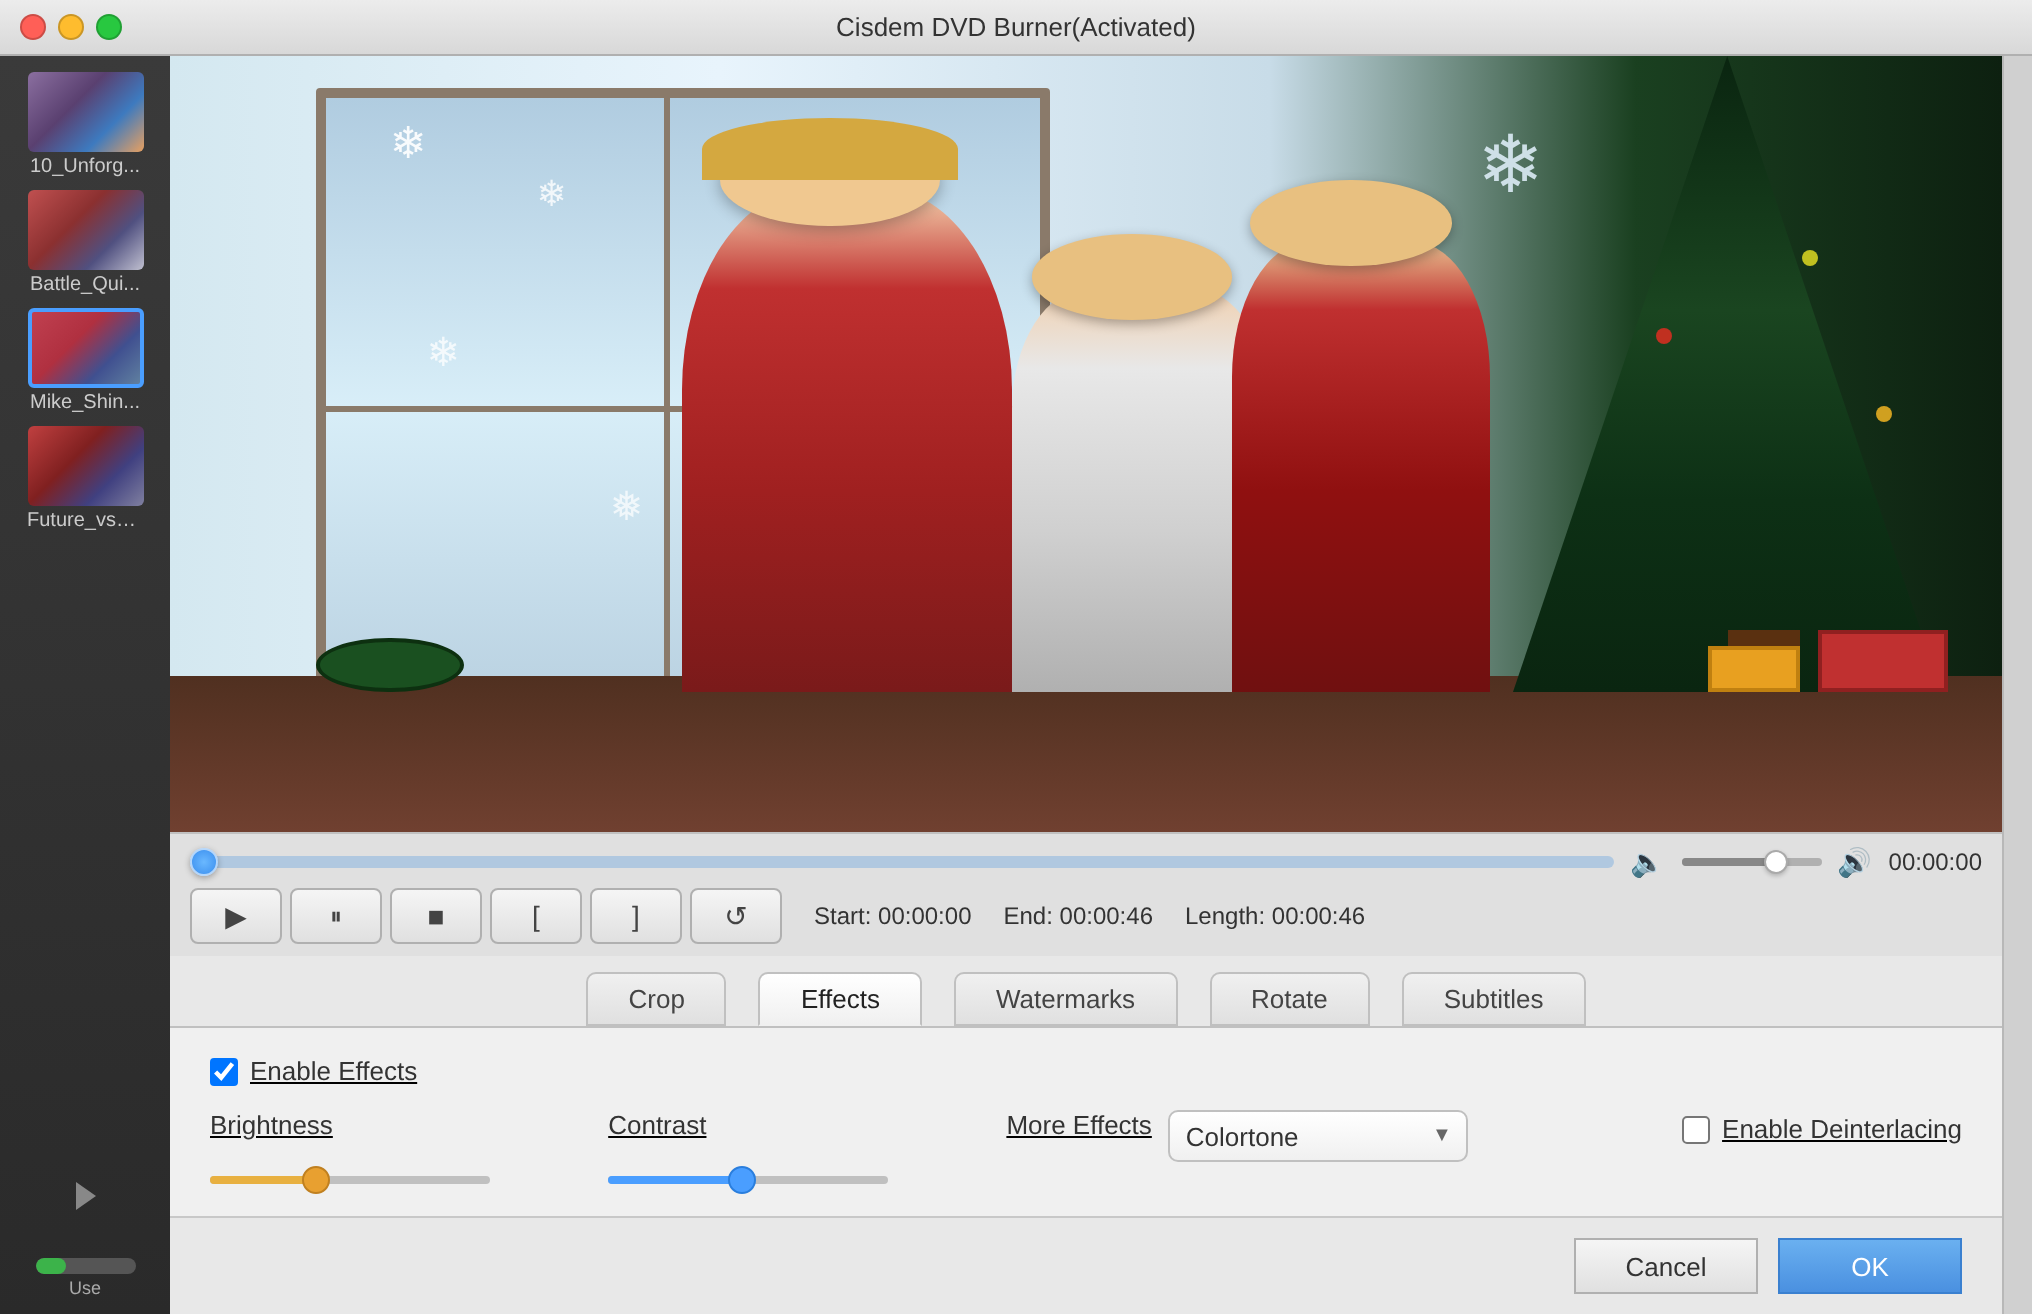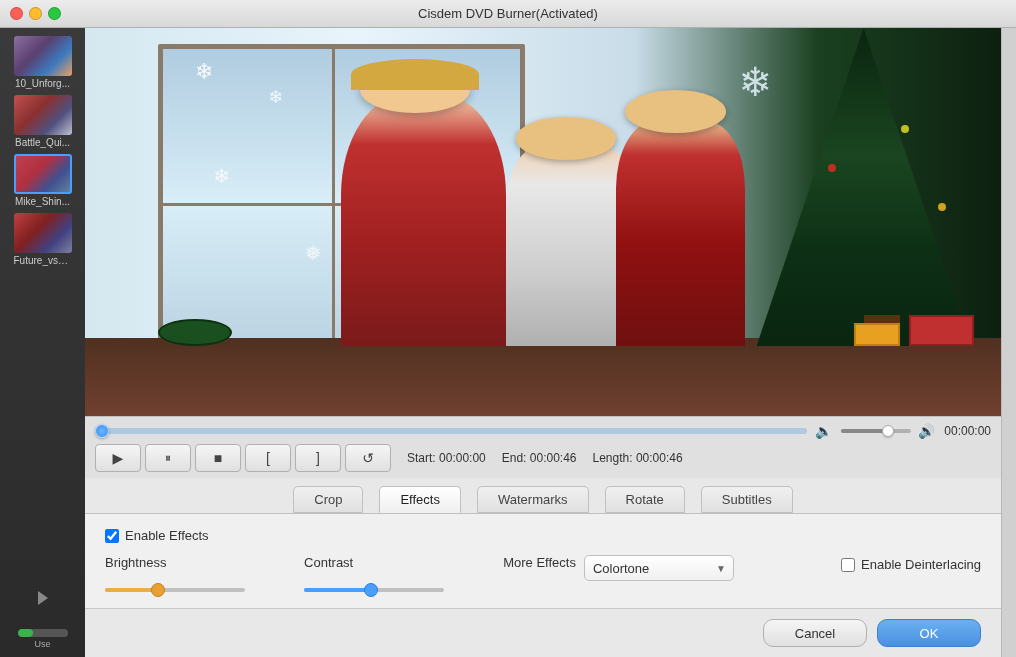--- a/index.html
+++ b/index.html
@@ -293,20 +293,21 @@
       font-weight: 500;
       border-bottom-color: #f0f0f0;
     }
 
     
     .panel-area {
       background: #f0f0f0;
       border-top: 1px solid #c0c0c0;
       padding: 14px 20px 16px;
       flex-shrink: 0;
+      text-decoration: underline;
     }
     .enable-effects-row {
       display: flex;
       align-items: center;
       gap: 6px;
       margin-bottom: 12px;
     }
     .enable-checkbox {
       width: 14px;
       height: 14px;
@@ -435,25 +436,25 @@
     .footer-buttons {
       background: #e8e8e8;
       border-top: 1px solid #c8c8c8;
       padding: 10px 20px;
       display: flex;
       justify-content: flex-end;
       gap: 10px;
       flex-shrink: 0;
     }
     .footer-btn {
-      width: 104px;
+      width: 92px;
       height: 28px;
       background: linear-gradient(to bottom, #f5f5f5, #e0e0e0);
       border: 1px solid #b0b0b0;
-      border-radius: 10px;
+      border-radius: 0;
       font-size: 13px;
       color: #333;
       cursor: pointer;
       display: flex;
       align-items: center;
       justify-content: center;
     }
     .footer-btn.primary {
       background: linear-gradient(to bottom, #6ab0f0, #4a90e0);
       color: #fff;

